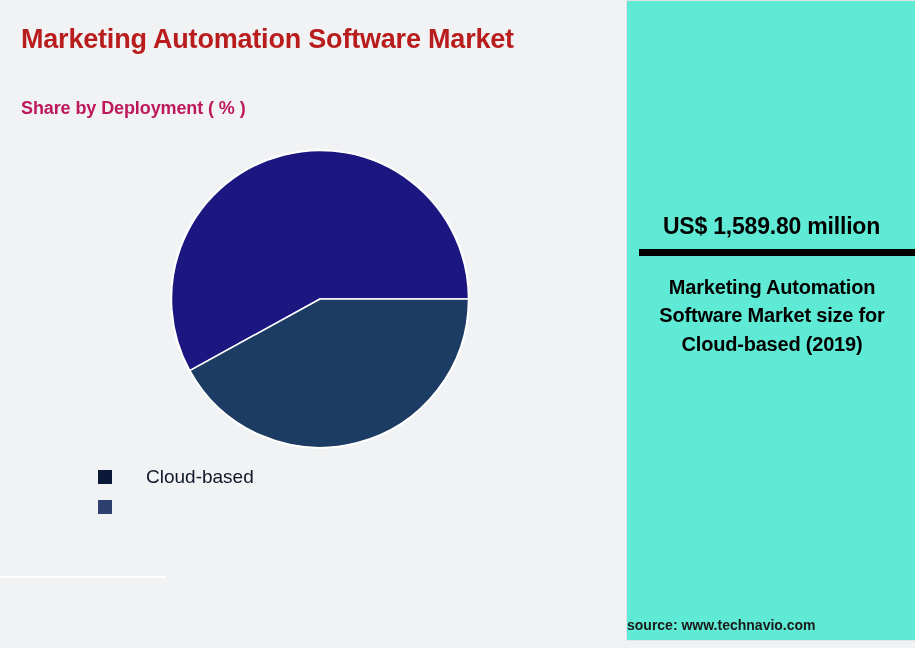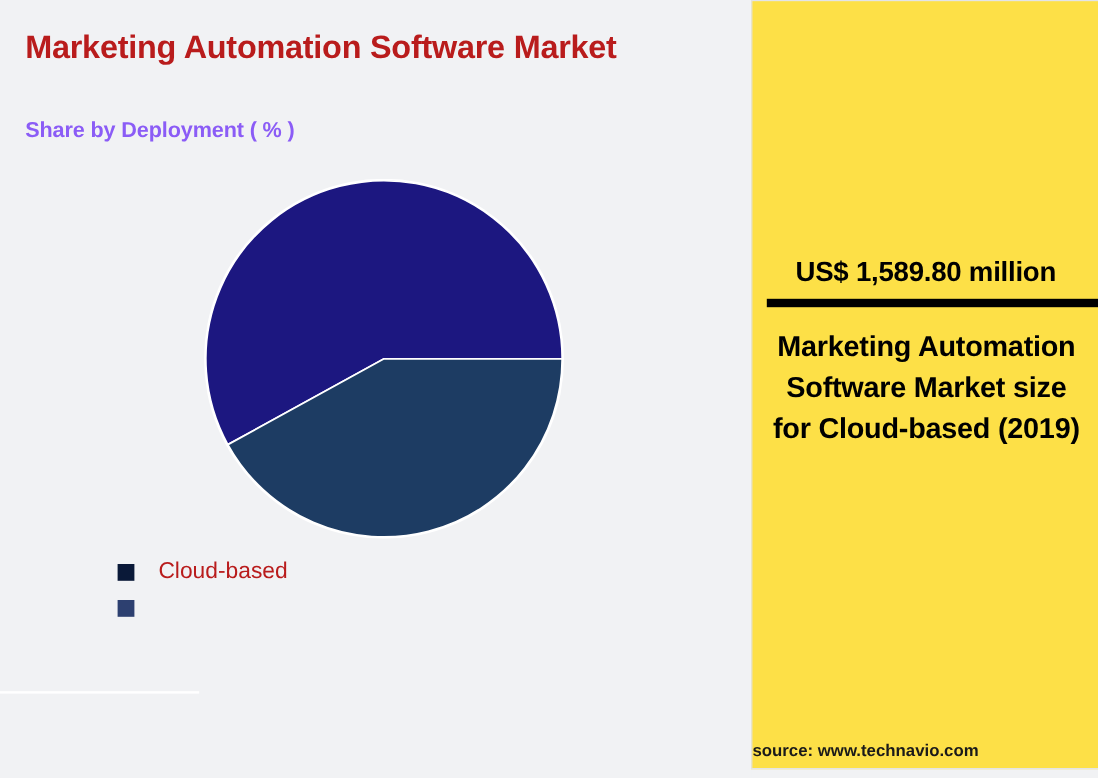--- a/index.html
+++ b/index.html
@@ -39,21 +39,21 @@
     line-height: 1.14;
     color: #1f3f6b;
     letter-spacing: -0.2px;
   }
   #chart-subtitle {
     position: absolute;
     left: 21px;
     top: 98px;
     font-size: 18px;
     font-weight: bold;
-    color: #8b5cf6;
+    color: #be185d;
     letter-spacing: -0.1px;
   }
 
   #pie-wrap {
     position: absolute;
     left: 170px;
     top: 149px;
     width: 300px;
     height: 300px;
   }
@@ -73,23 +73,23 @@
     display: flex;
     align-items: center;
     height: 30px;
   }
   .legend-swatch {
     width: 14px;
     height: 14px;
     flex: 0 0 14px;
   }
   .legend-label {
-    margin-left: 20px;
+    margin-left: 34px;
     font-size: 19px;
-    color: #b91c1c;
+    color: #0f172a;
     white-space: nowrap;
   }
 
   #baseline-rule {
     position: absolute;
     left: 0;
     top: 576px;
     width: 166px;
     height: 2px;
     background: #ffffff;
@@ -126,21 +126,21 @@
     width: 277px;
     height: 7px;
     background: #000000;
   }
   #kpi-caption {
     position: absolute;
     left: 14px;
     top: 272px;
     width: 262px;
     text-align: center;
-    font-size: 24px;
+    font-size: 20px;
     font-weight: bold;
     line-height: 1.42;
     color: #000000;
     letter-spacing: -0.2px;
   }
   #source-note {
     position: absolute;
     left: 0;
     top: 616px;
     width: 289px;
@@ -178,21 +178,21 @@
         <span class="legend-label">Cloud-based</span>
       </div>
       <div class="legend-row">
         <span class="legend-swatch" id="sw-1" style="background: rgb(45, 64, 112);"></span>
       </div>
     </div>
 
     <div id="baseline-rule" style="background: rgb(255, 255, 255);"></div>
   </div>
 
-  <div id="right-panel" style="background: #fde047; padding-left: 36px;">
+  <div id="right-panel" style="background: #5eead4; padding-left: 36px;">
     <div id="kpi-value">US$ 1,589.80 million</div>
 
     <div id="kpi-underline" style="background: rgb(0, 0, 0);"></div>
 
     <div id="kpi-caption">Marketing Automation Software Market size for Cloud-based (2019)</div>
 
     <div id="source-note">source: www.technavio.com</div>
   </div>
 
 </div>

